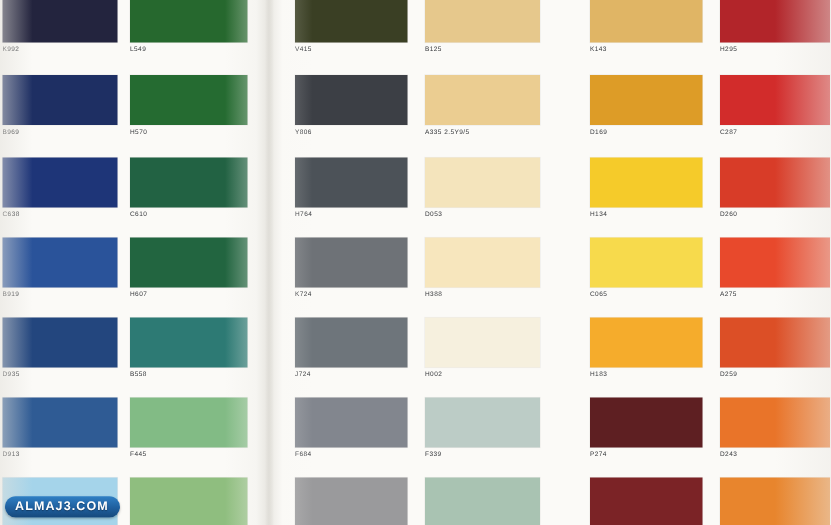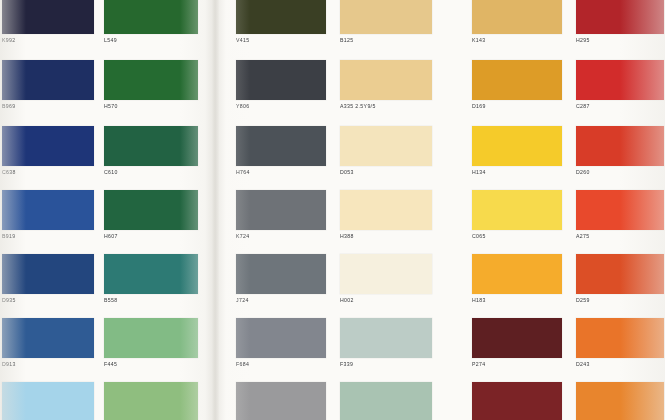--- a/index.html
+++ b/index.html
@@ -297,14 +297,17 @@
         </div>
         <div class="swatch-cell" style="top: 382px;">
           <div class="swatch-chip" style="background: rgb(232, 133, 45);"></div>
         </div>
       </div>
     </div>
 
   <div id="page-seam"></div>
   <div id="paper-shading"></div>
 
+  <div id="watermark" style="background: linear-gradient(rgb(47, 127, 196) 0%, rgb(31, 95, 158) 55%, rgb(22, 73, 124) 100%);">
+    <span id="watermark-text">ALMAJ3.COM</span>
+  </div>
 
 </div>
 
 </body></html>

